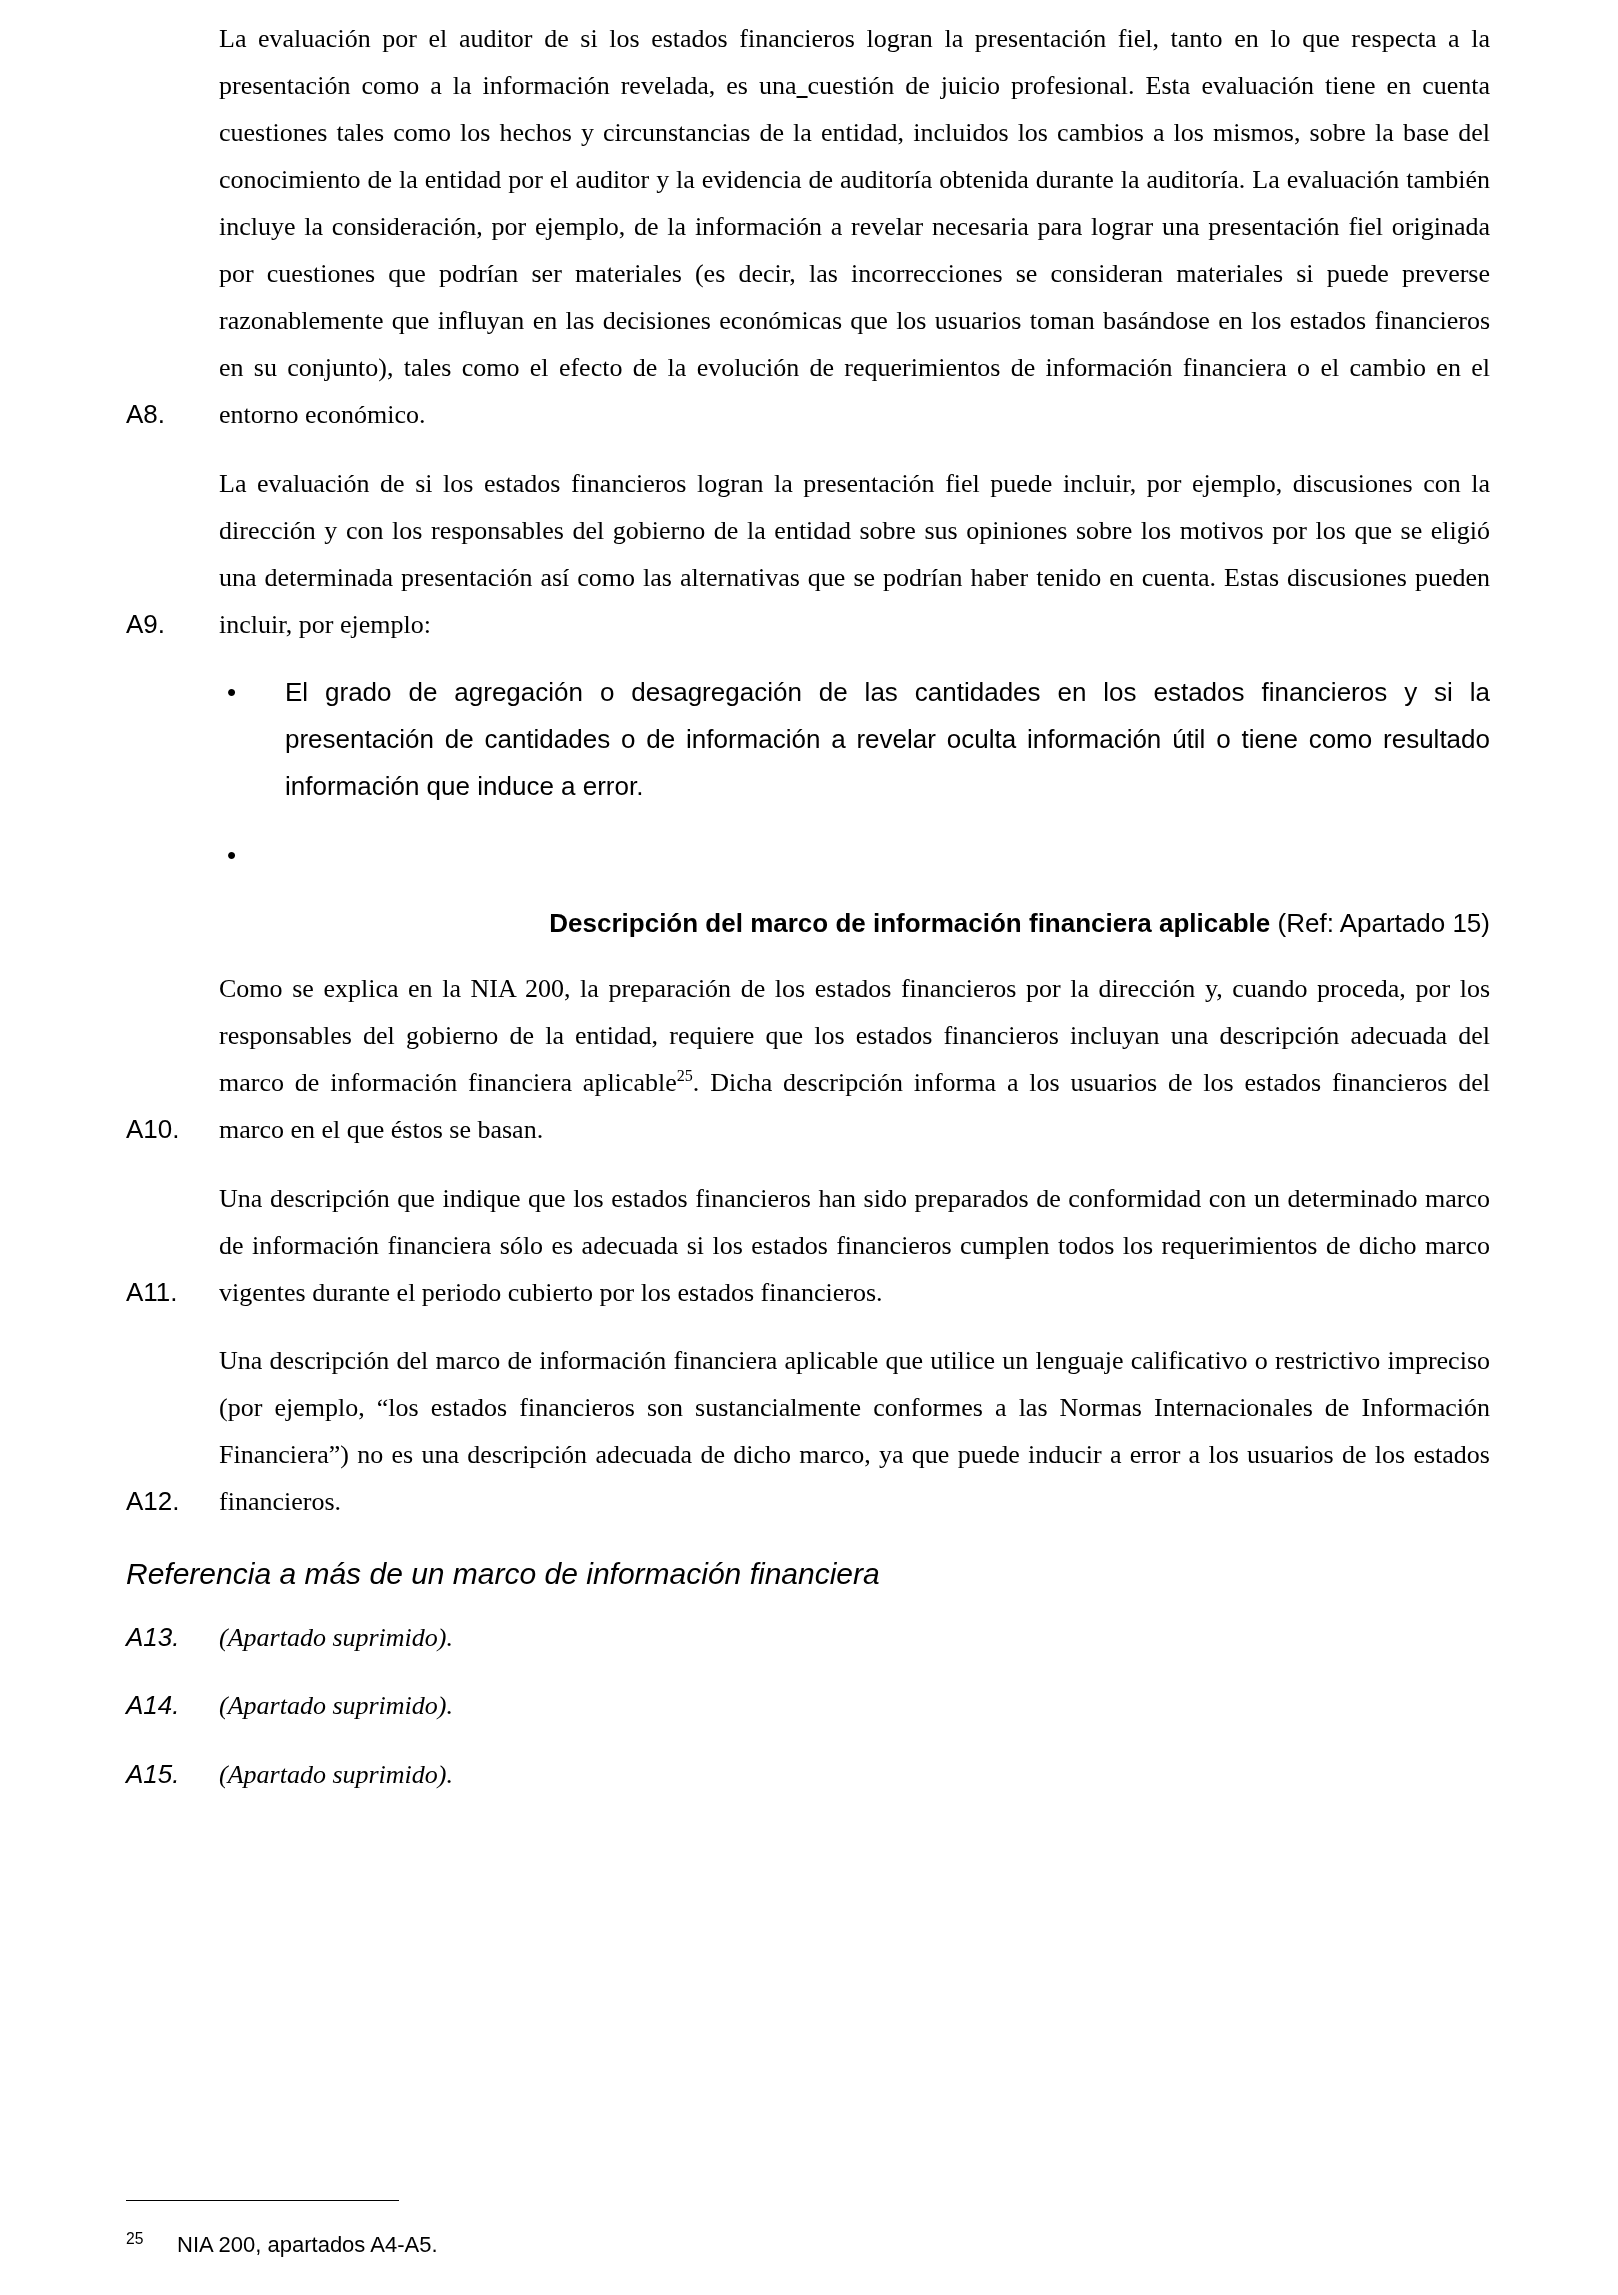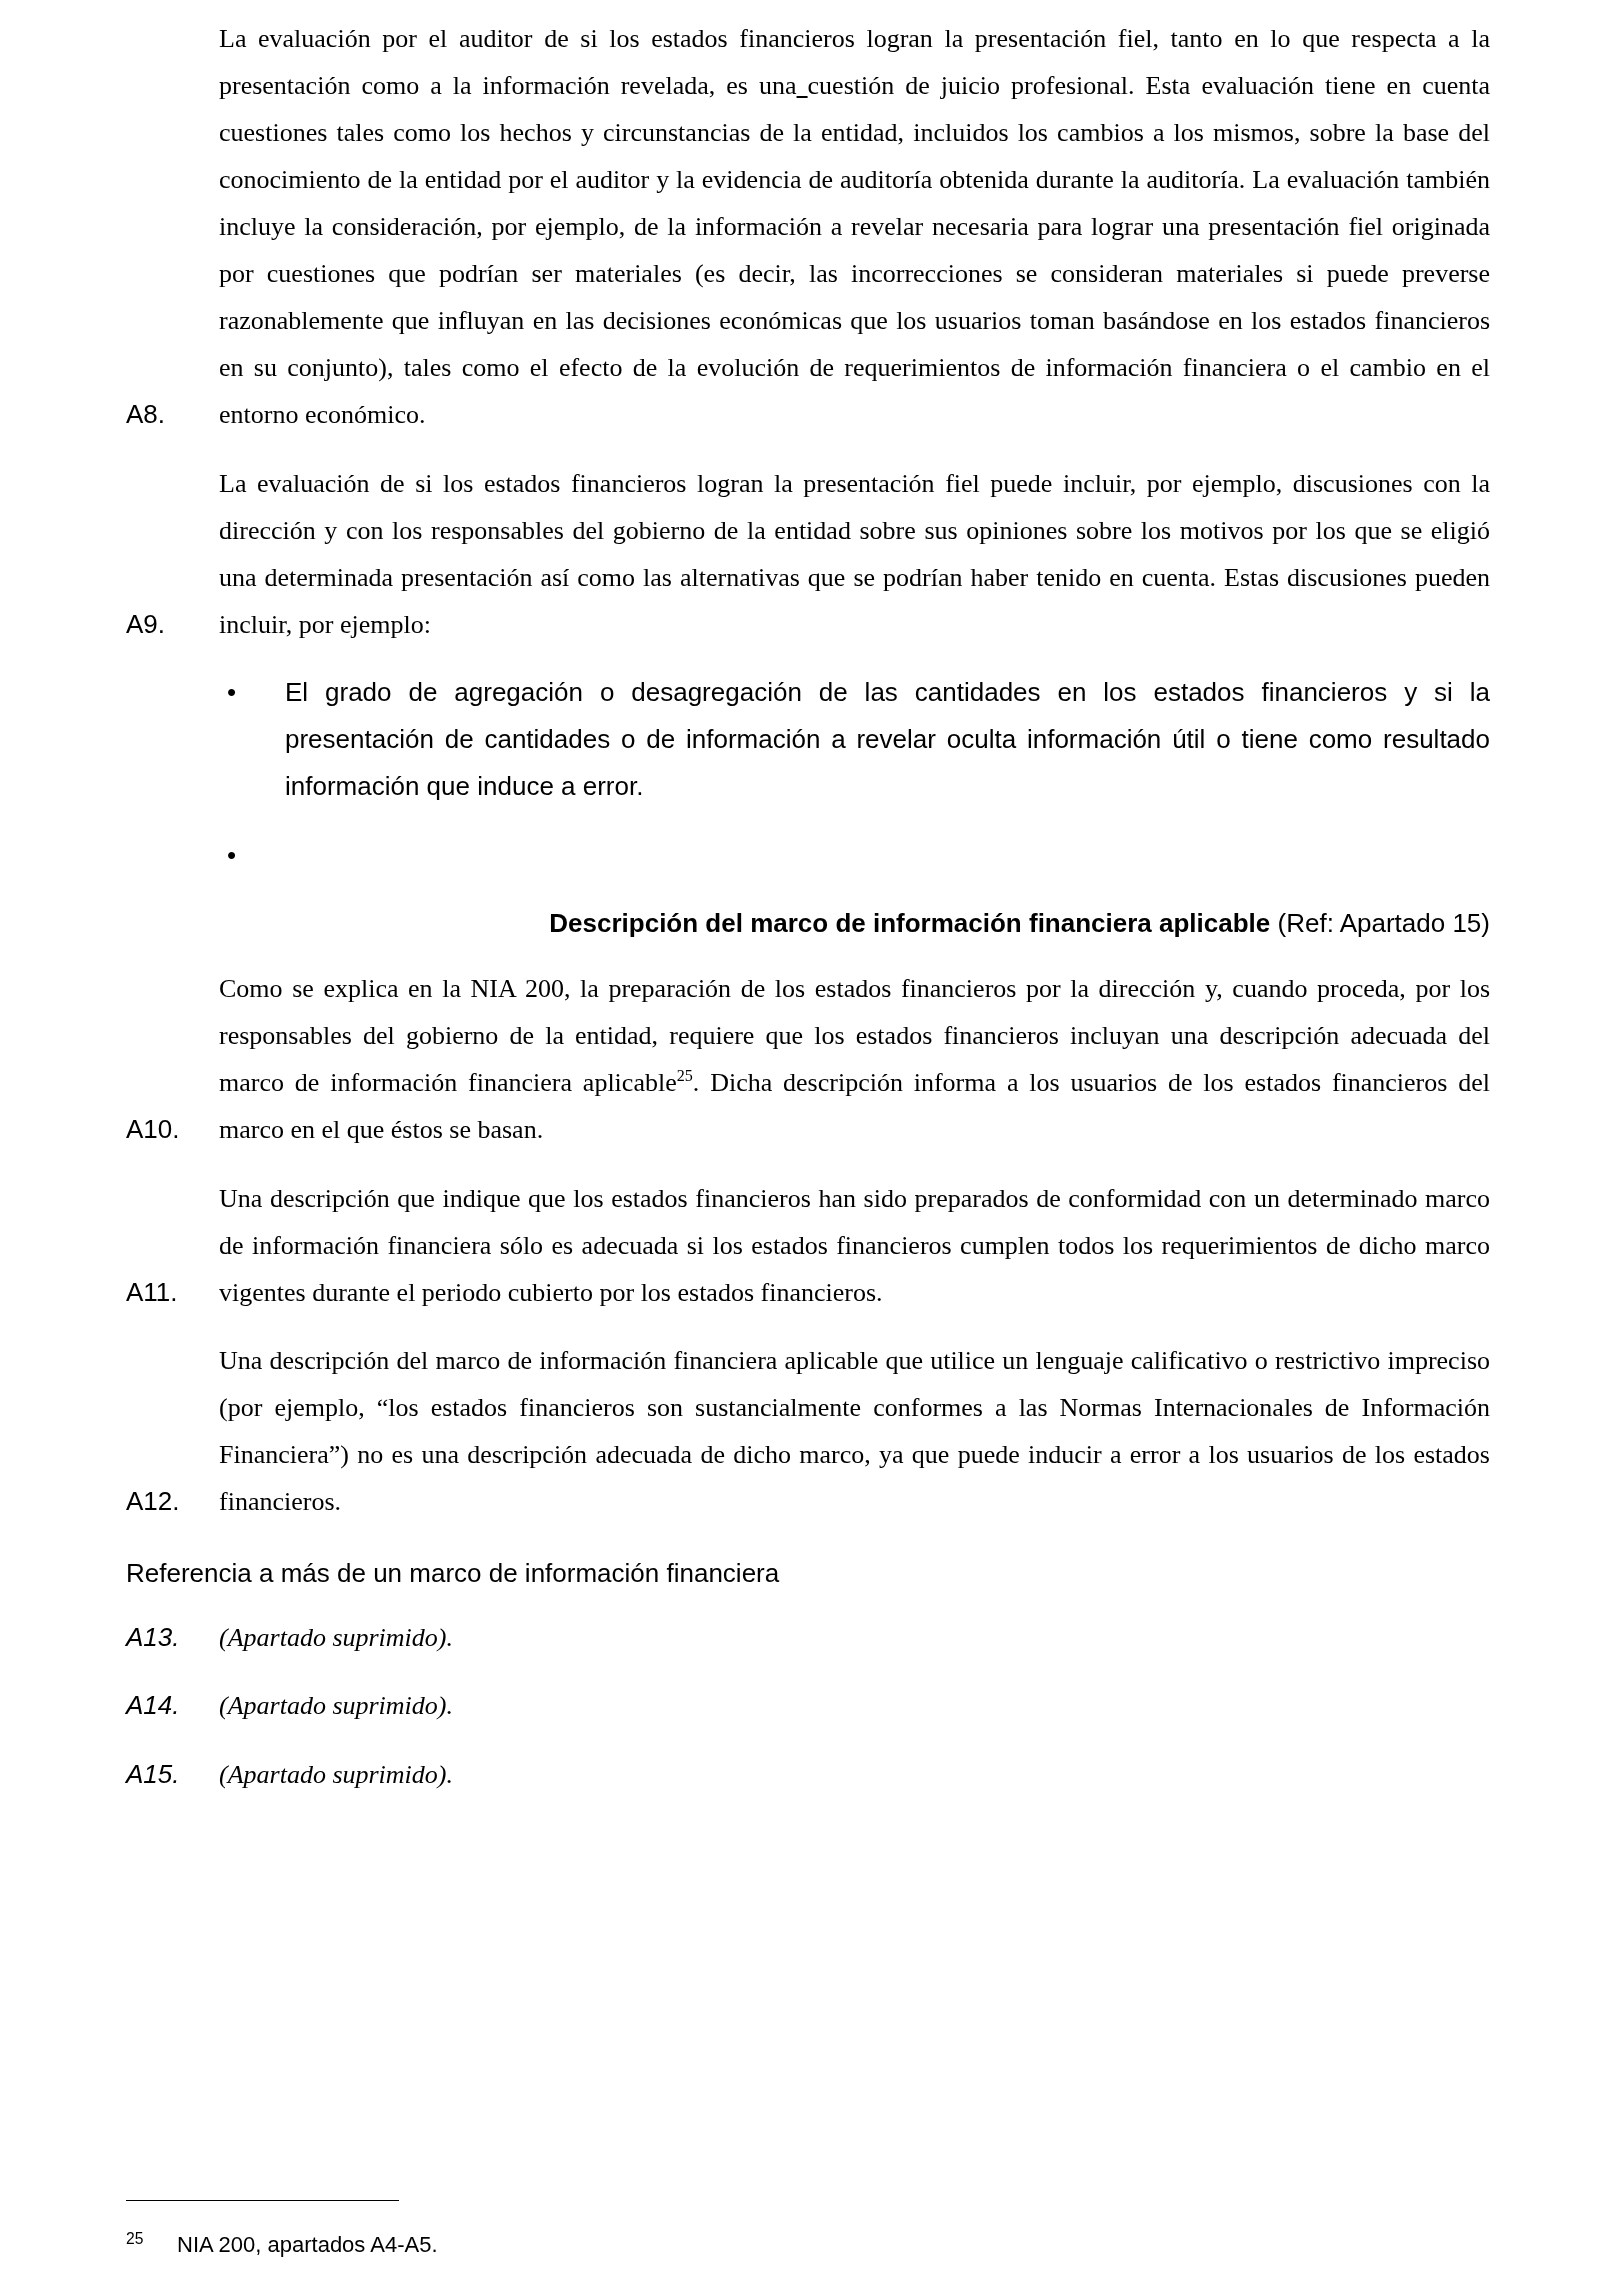--- a/index.html
+++ b/index.html
@@ -82,22 +82,23 @@
     font-size: 26px;
     line-height: 47px;
     margin: 6.6px 0 18px 0;
     font-weight: 700;
     text-align: right;
   }
   .section-heading .ref {
     font-weight: 400;
   }
   .sub-heading-italic {
-    font-size: 26px;
-    line-height: 47px;
+    font-size: 30px;
+    line-height: 47px;
+    font-style: italic;
     margin: 25px 0 16.5px 0;
   }
 
   
   .para.suppressed .para-num,
   .para.suppressed .para-body {
     font-style: italic;
   }
   .para.suppressed .para-body {
     text-align: left;

